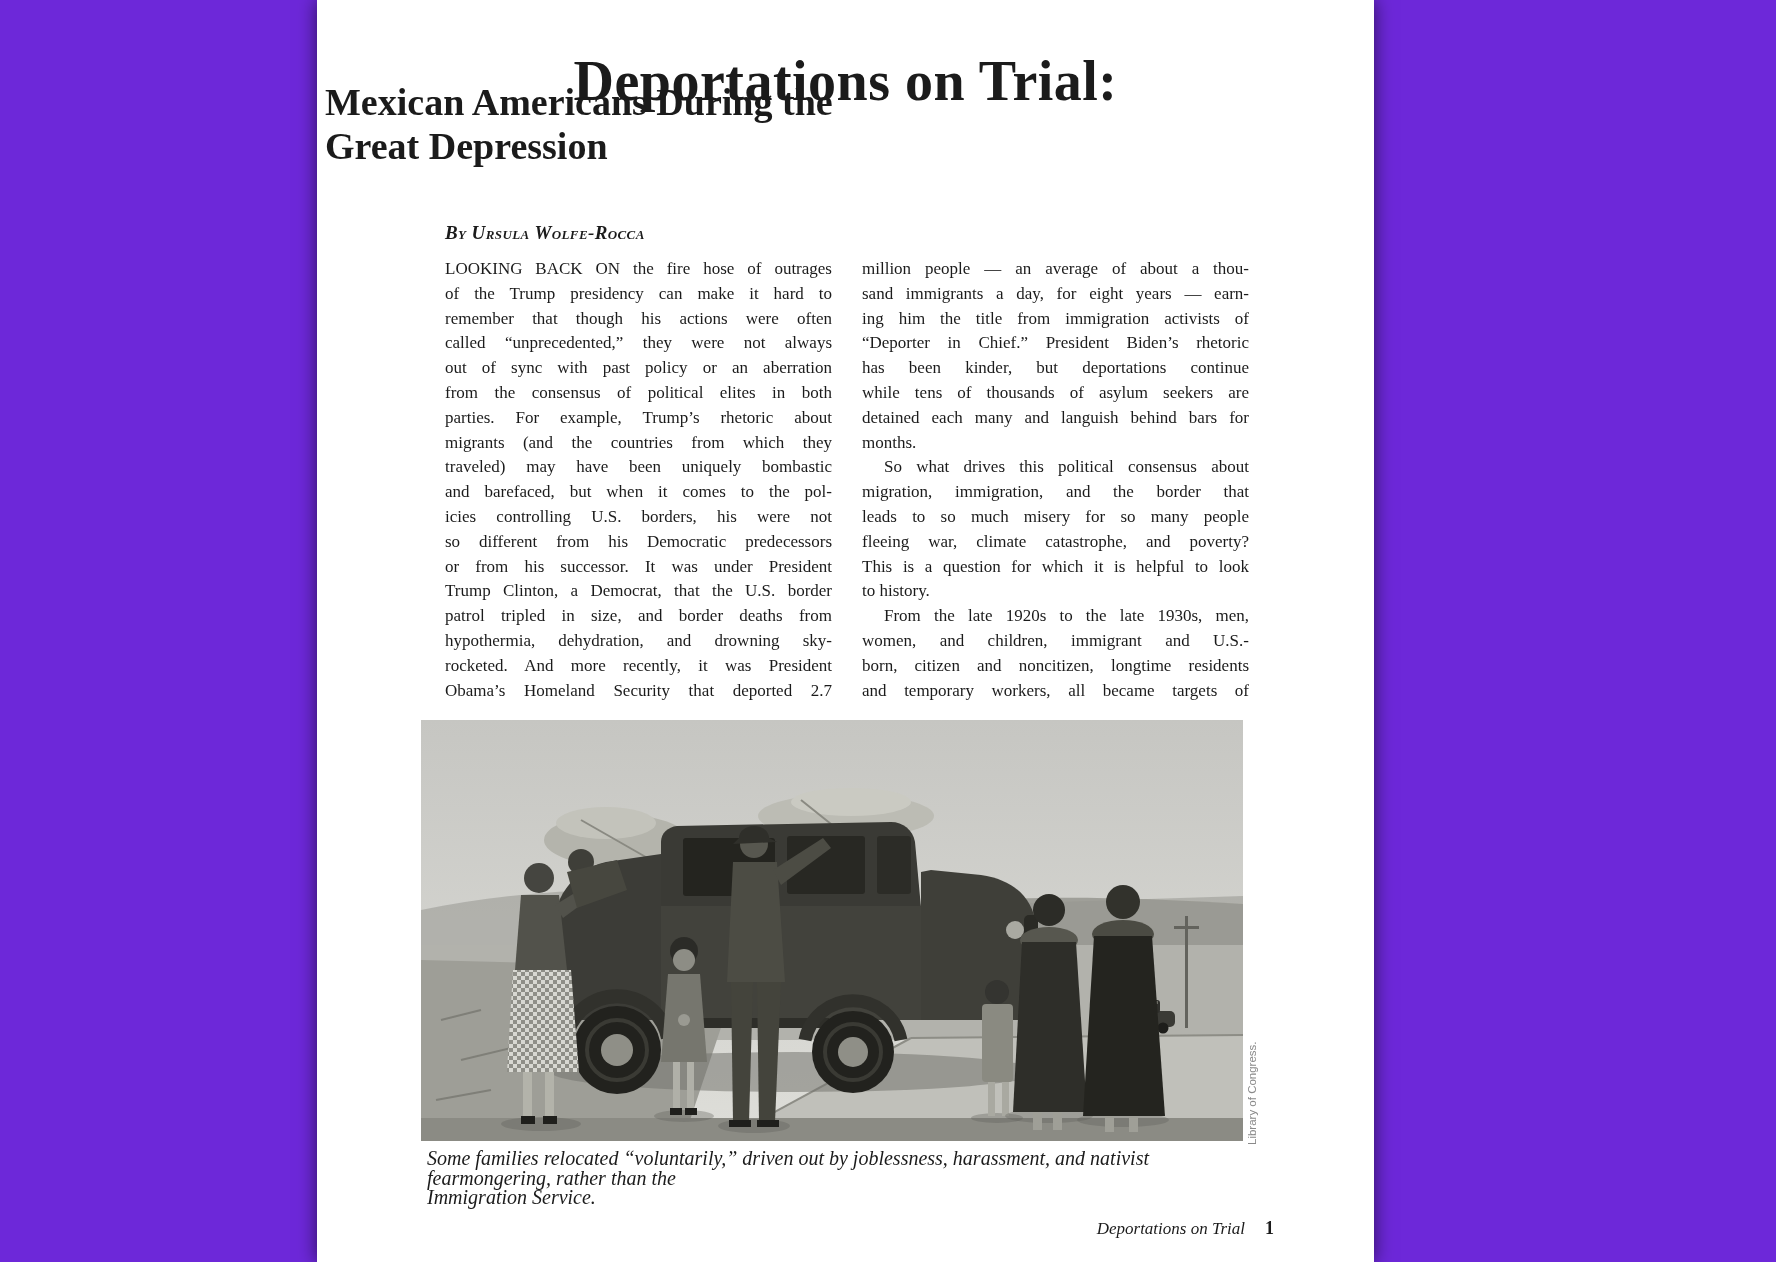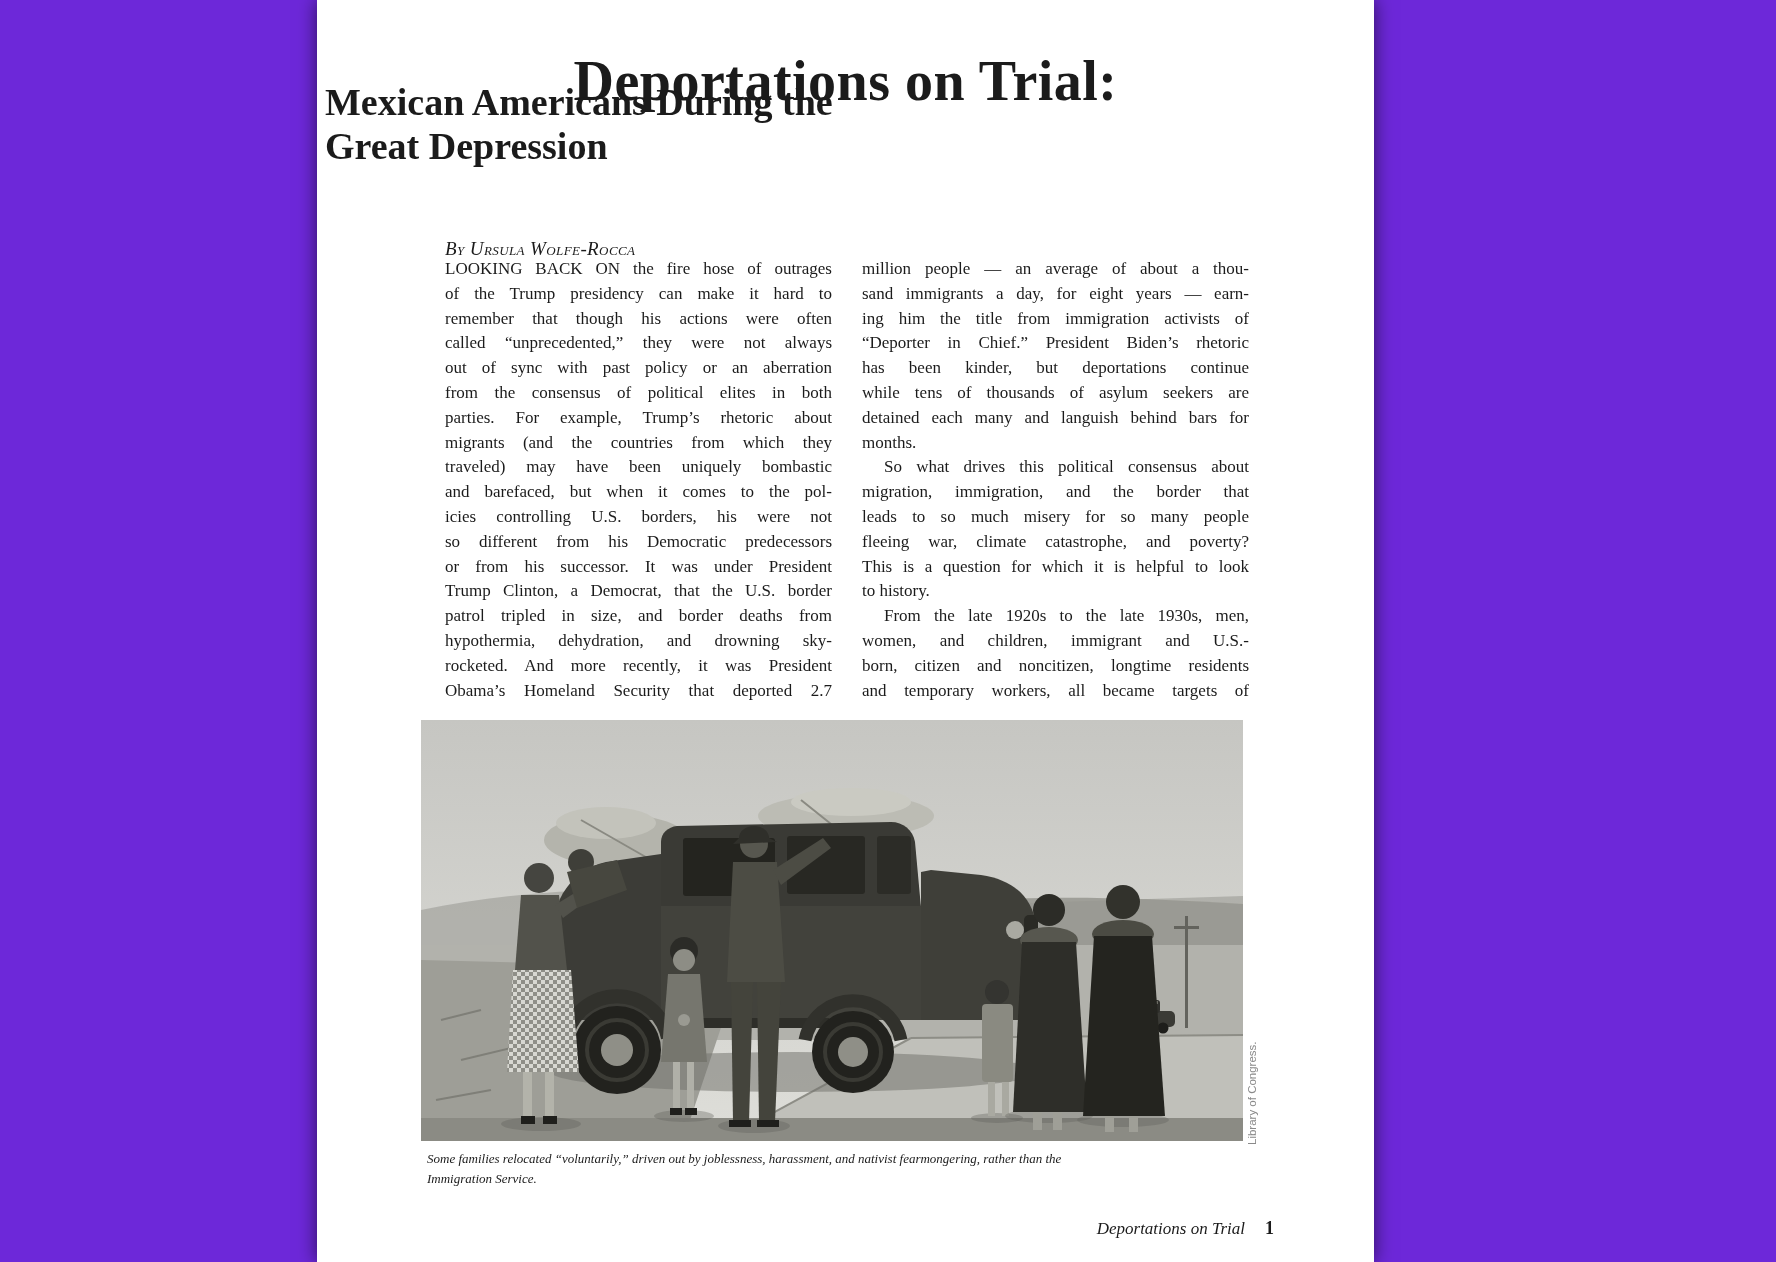--- a/index.html
+++ b/index.html
@@ -5,34 +5,34 @@
   html,body{margin:0;padding:0;background:#272727;}
   .viewer{position:relative;width:1776px;height:1262px;background:#6d28d9;overflow:hidden;
           font-family:"Liberation Serif",serif;}
   .page{position:absolute;left:317px;top:0;width:1057px;height:1262px;background:#ffffff;
         box-shadow:0 0 18px rgba(0,0,0,.6);color:#1b1b1b;}
   .title{position:absolute;top:12px;left:0;width:100%;text-align:center;
          font-size:56px;font-weight:bold;line-height:62px;letter-spacing:.5px;}
   .sub{position:absolute;left:8px;width:100%;font-size:38px;font-weight:bold;line-height:44px;}
   .sub1{top:80px}
   .sub2{top:124px}
-  .byline{position:absolute;left:128px;top:222px;font-style:italic;font-weight:normal;
-          font-variant:small-caps;font-size:19px;letter-spacing:.4px;margin-top:16px;}
+  .byline{position:absolute;left:128px;top:222px;font-style:italic;font-weight:bold;
+          font-variant:small-caps;font-size:19px;letter-spacing:.4px;}
   .columns{position:absolute;left:128px;top:257px;width:804px;display:flex;gap:30px;}
   .col{width:387px;font-size:17px;line-height:24.8px;}
   .line{text-align:justify;text-align-last:justify;}
   .line.end{text-align-last:left;}
   .line.indent{text-indent:22px;}
   .photo{position:absolute;left:104px;top:720px;width:822px;height:421px;margin:0;}
   .photo svg{display:block;}
   .credit{position:absolute;left:929px;top:1020px;height:125px;writing-mode:vertical-rl;
           transform:rotate(180deg);font-family:"Liberation Sans",sans-serif;font-size:11.5px;
           color:#8a8a8a;display:flex;align-items:center;white-space:nowrap;}
   .caption{position:absolute;left:110px;top:1149px;width:812px;font-style:italic;
-           font-size:13px;line-height:19.5px;color:#1b1b1b;}
+           font-size:20px;line-height:19.5px;color:#1b1b1b;}
   .footer{position:absolute;top:1218px;right:100px;display:flex;align-items:flex-end;gap:20px;}
   .footer-title{font-style:italic;font-size:17px;}
   .folio{font-weight:bold;font-size:18px;}
 </style>
 </head>
 <body>
 
 <div class="viewer">
   <div class="page">
 

